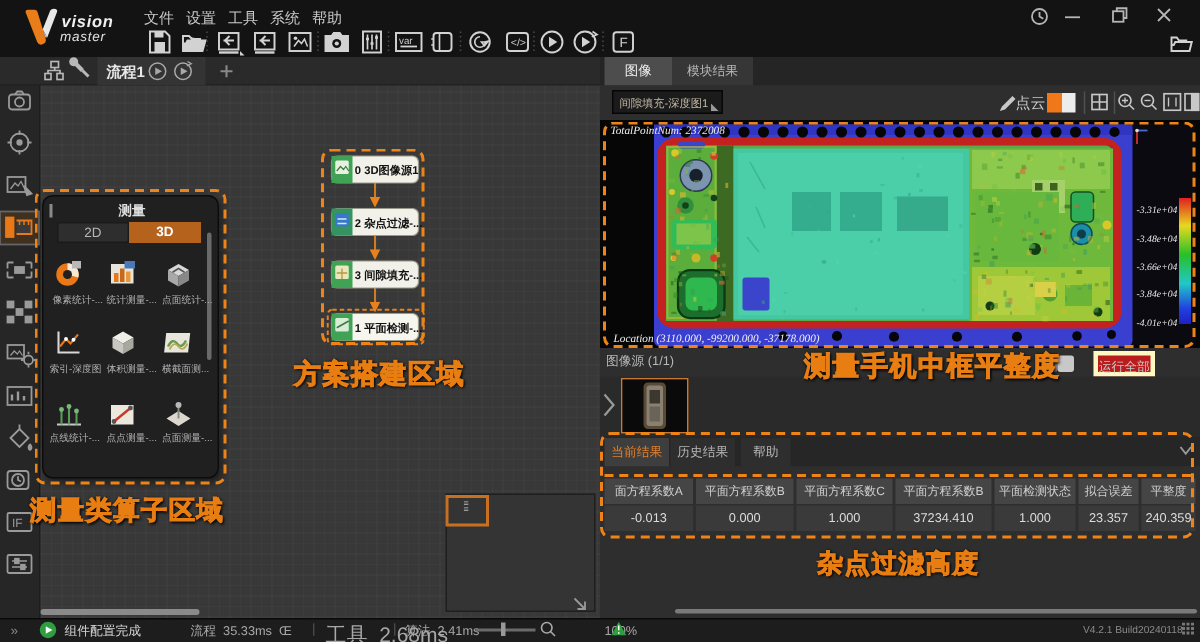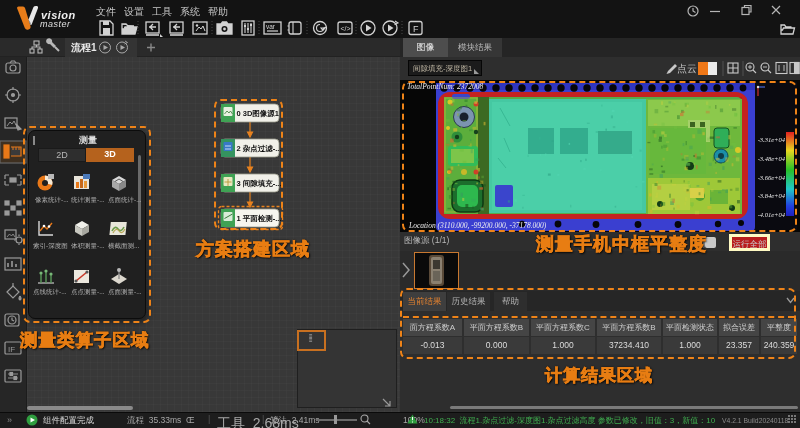--- a/index.html
+++ b/index.html
@@ -759,21 +759,20 @@
 <div class="abs" style="left:334px;top:415px;width:3px;height:9px;background:#999;"></div>
 <svg class="abs" style="left:360px;top:414px;" width="11" height="11" viewBox="0 0 11 11">
  <circle cx="4.5" cy="4.5" r="3.5" fill="none" stroke="#a8a8a8" stroke-width="1.1"></circle>
       <path d="M7 7 L10 10" stroke="#a8a8a8" stroke-width="1.1"></path>
 </svg>
 <div class="txt" style="left:376px;top:415px;color:#a8a8a8;font-size:8.5px;margin-left:27px;">100%</div>
 <svg class="abs" style="left:407px;top:414px;" width="11" height="10" viewBox="0 0 11 10">
  <path d="M5.5 0.5 L10.5 9.5 H0.5 Z" fill="#2f9e3f"></path>
       <path d="M5.5 3 v3.2 M5.5 7.5 v1" stroke="#fff" stroke-width="1"></path>
 </svg>
-<div class="txt" style="left:424px;top:415px;color:#3fae4f;font-size:8px;">10:18:32&nbsp; 流程1.杂点过滤-深度图1.杂点过滤高度 参数已修改，旧值：3，新值：10</div>
 <div class="txt" style="left:722px;top:417px;color:#8a8a8a;font-size:6.8px;">V4.2.1 Build20240118</div>
 <svg class="abs" style="left:788px;top:415px;" width="9" height="9" viewBox="0 0 9 9">
  <g fill="#777">
         <rect x="0" y="0" width="2" height="2"></rect>
         <rect x="3" y="0" width="2" height="2"></rect>
         <rect x="6" y="0" width="2" height="2"></rect>
         <rect x="0" y="3" width="2" height="2"></rect>
         <rect x="3" y="3" width="2" height="2"></rect>
         <rect x="6" y="3" width="2" height="2"></rect>
         <rect x="0" y="6" width="2" height="2"></rect>
@@ -786,15 +785,15 @@
 <div class="annlab" style="left:20px;top:328px;font-size:17.5px;">测量类算子区域</div>
 
 <div class="ann" style="left:214px;top:99px;width:69px;height:131px;"></div>
 <div class="annlab" style="left:196px;top:237px;font-size:18px;">方案搭建区域</div>
 
 <div class="ann" style="left:402px;top:81px;width:395px;height:151px;"></div>
 <div class="annlab" style="left:536px;top:232px;font-size:18px;">测量手机中框平整度</div>
 
 <div class="ann" style="left:400px;top:288px;width:396px;height:71px;"></div>
 <div class="abs" style="left:403px;top:316px;width:391px;height:0;border-top:2px dashed #ee8318;"></div>
-<div class="annlab" style="left:545px;top:364px;font-size:17px;">计算结果区域</div>
+<div class="annlab" style="left:545px;top:364px;font-size:17px;">杂点过滤高度</div>
 
 </div>
 
 </body></html>

